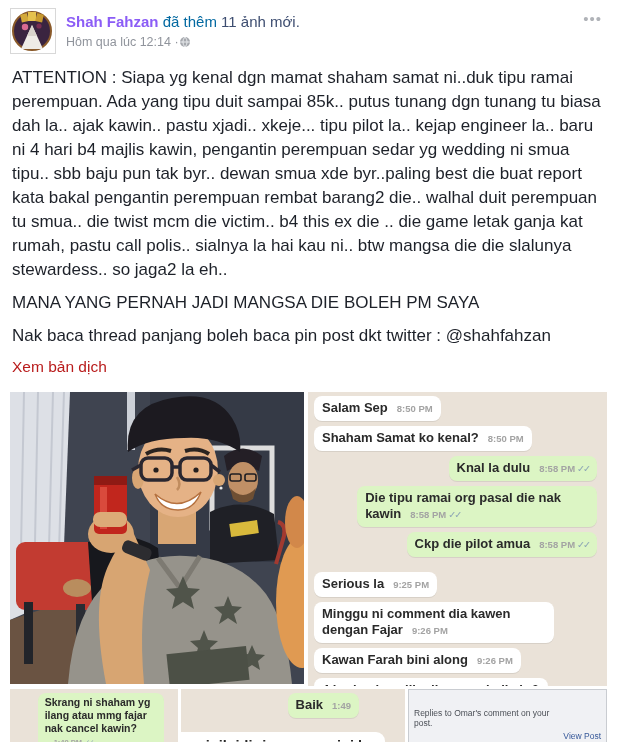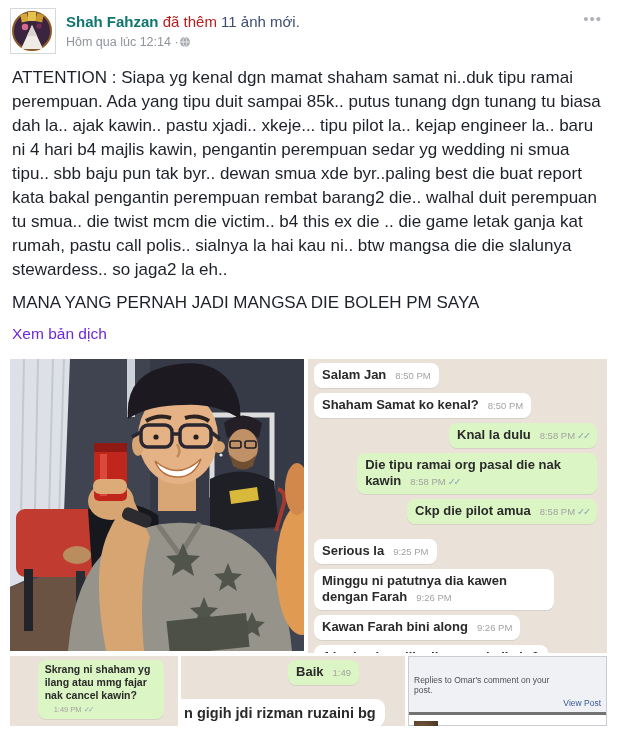--- a/index.html
+++ b/index.html
@@ -5,52 +5,52 @@
   html,body{margin:0;padding:0;width:620px;height:742px;overflow:hidden;background:#fff;}
   body{font-family:"Liberation Sans","DejaVu Sans",sans-serif;color:#1d2129;}
   .card{width:620px;height:742px;background:#fff;position:relative;}
 
   
   .header{display:flex;align-items:flex-start;padding:8px 12px 0 10px;}
   .avatar{width:44px;height:44px;border:1px solid #d8d8d8;flex:0 0 auto;background:#fff;}
   .avatar svg{display:block;}
   .header-text{margin-left:10px;flex:1;}
   .story-line{font-size:15px;line-height:20px;margin-top:4px;}
-  .story-line .name{color:#0f766e;font-weight:bold;cursor:pointer;}
-  .story-line .action{color:#b91c1c;}
+  .story-line .name{color:#8b5cf6;font-weight:bold;cursor:pointer;}
+  .story-line .action{color:#0369a1;}
   .story-line .photos-link{color:#3d4d70;cursor:pointer;}
   .meta-line{font-size:12.5px;color:#90949c;margin-top:3px;display:flex;align-items:center;gap:0;}
   .globe{width:12px;height:12px;display:inline-block;}
   .menu-dots{color:#b0b3b8;font-size:15px;letter-spacing:1px;padding:2px 6px;cursor:pointer;}
 
   
   .post-body{font-size:17px;line-height:24px;padding:0 12px;margin-top:12px;}
   .post-caps{font-size:17px;line-height:24px;padding:0 12px;margin-top:9px;}
   .post-twitter{font-size:17px;line-height:24px;padding:0 12px;margin-top:9px;}
-  .translate-link{display:inline-block;font-size:15.5px;color:#6d28d9;padding:0 12px;margin-top:10px;cursor:pointer;}
+  .translate-link{display:inline-block;font-size:15.5px;color:#b91c1c;padding:0 12px;margin-top:10px;cursor:pointer;}
 
   
   .photo-grid{margin:16px 13px 0 10px;width:597px;}
   .row1{display:flex;gap:4px;}
   .photo-main{width:294px;height:292px;overflow:hidden;background:#40434e;cursor:pointer;}
   .chat-main{width:299px;height:294px;overflow:hidden;cursor:pointer;}
   .row2{display:flex;gap:3px;margin-top:3px;height:70px;}
   .strip-img{overflow:hidden;cursor:pointer;}
   .strip-1{width:168px;}
   .strip-2{width:224px;}
   .strip-3{width:199px;}
 
   
   .wa{background:#eae2d8;display:flex;flex-direction:column;padding:4px 6px;box-sizing:border-box;height:100%;}
   .bubble{max-width:78%;background:#fff;border-radius:8px;padding:4px 8px;margin-bottom:5px;
           box-shadow:0 1px 0 rgba(0,0,0,0.08);font-size:13px;font-weight:bold;color:#2a2a2a;line-height:16px;
           align-self:flex-start;word-wrap:break-word;}
   .bubble.out{background:#dcf5c4;align-self:flex-end;margin-right:4px;}
   .bubble.gap{margin-top:10px;}
-  .btime{font-size:9.5px;font-weight:normal;color:#a3a3a3;margin-left:9px;white-space:nowrap;}
+  .btime{font-size:9.5px;font-weight:bold;color:#a3a3a3;margin-left:9px;white-space:nowrap;}
   .bticks{font-size:9.5px;font-weight:normal;color:#8fa8b5;margin-left:2px;letter-spacing:-2px;}
 
   .wa.small1 .bubble{font-size:10.5px;line-height:13px;padding:3px 7px;font-weight:bold;}
   .wa.small1 .btime{font-size:7.5px;}
   .wa.small1 .bticks{font-size:7.5px;}
   .wa.small1 .bubble.out{margin-right:8px;max-width:72%;}
   .wa.small2 .bubble{font-size:13px;}
   .wa.small2 .bubble.out{margin-right:40px;}
   .wa.small2 .bubble.cut-left{margin-left:-12px;border-radius:0 9px 9px 0;max-width:95%;
         font-size:14.5px;margin-top:9px;padding:6px 9px;}
@@ -95,20 +95,21 @@
           <circle cx="6" cy="6" r="5" fill="#a5a8ad"></circle>
           <path d="M1,6 h10 M6,1 a7,7 0 0 1 0,10 M6,1 a7,7 0 0 0 0,10" stroke="#e9ebee" stroke-width="1" fill="none"></path>
         </svg>
       </div>
     </div>
     <div class="menu-dots">•••</div>
   </div>
 
   <div class="post-body">ATTENTION : Siapa yg kenal dgn mamat shaham samat ni..duk tipu ramai perempuan. Ada yang tipu duit sampai 85k.. putus tunang dgn tunang tu biasa dah la.. ajak kawin.. pastu xjadi.. xkeje... tipu pilot la.. kejap engineer la.. baru ni 4 hari b4 majlis kawin, pengantin perempuan sedar yg wedding ni smua tipu.. sbb baju pun tak byr.. dewan smua xde byr..paling best die buat report kata bakal pengantin perempuan rembat barang2 die.. walhal duit perempuan tu smua.. die twist mcm die victim.. b4 this ex die .. die game letak ganja kat rumah, pastu call polis.. sialnya la hai kau ni.. btw mangsa die die slalunya stewardess.. so jaga2 la eh..</div>
   <div class="post-caps">MANA YANG PERNAH JADI MANGSA DIE BOLEH PM SAYA</div>
+  <div class="post-twitter">Nak baca thread panjang boleh baca pin post dkt twitter : @shahfahzan</div>
   <div><span class="translate-link">Xem bản dịch</span></div>
 
   <div class="photo-grid">
     <div class="row1">
       <div class="photo-main">
         <svg width="294" height="292" viewBox="0 0 294 292">
           <rect width="294" height="292" fill="#3f4450"></rect>
           <rect x="140" y="0" width="154" height="170" fill="#353a46"></rect>
           <path d="M0,0 L60,0 L52,205 L0,228 Z" fill="#dde0e6"></path>
           <path d="M14,0 L10,210 M28,0 L24,200 M43,0 L38,195 M54,0 L48,190" stroke="#c4c8d1" stroke-width="2" fill="none"></path>
@@ -164,27 +165,27 @@
           <circle cx="186" cy="78" r="2.6" fill="#241f1f"></circle>
           <path d="M167,85 q5,8 0,13" stroke="#c08c5e" stroke-width="2.5" fill="none"></path>
           <path d="M145,102 q23,20 46,-2 q-7,18 -23,18 q-17,0 -23,-16 Z" fill="#ffffff" stroke="#b5713f" stroke-width="1.5"></path>
           <ellipse cx="292" cy="210" rx="26" ry="66" fill="#e09a52"></ellipse>
           <ellipse cx="287" cy="130" rx="12" ry="26" fill="#d2884a"></ellipse>
         </svg>
       </div>
 
       <div class="chat-main">
         <div class="wa">
-            <div class="bubble in"><span class="btext">Salam Jan</span><span class="btime">8:50 PM</span></div>
+            <div class="bubble in"><span class="btext">Salam Sep</span><span class="btime">8:50 PM</span></div>
             <div class="bubble in"><span class="btext">Shaham Samat ko kenal?</span><span class="btime">8:50 PM</span></div>
             <div class="bubble out"><span class="btext">Knal la dulu</span><span class="btime">8:58 PM</span><span class="bticks">✓✓</span></div>
             <div class="bubble out"><span class="btext">Die tipu ramai org pasal die nak kawin</span><span class="btime">8:58 PM</span><span class="bticks">✓✓</span></div>
             <div class="bubble out"><span class="btext">Ckp die pilot amua</span><span class="btime">8:58 PM</span><span class="bticks">✓✓</span></div>
             <div class="bubble in gap"><span class="btext">Serious la</span><span class="btime">9:25 PM</span></div>
-            <div class="bubble in"><span class="btext">Minggu ni patutnya dia kawen dengan Farah</span><span class="btime">9:26 PM</span></div>
+            <div class="bubble in"><span class="btext">Minggu ni comment dia kawen dengan Fajar</span><span class="btime">9:26 PM</span></div>
             <div class="bubble in"><span class="btext">Kawan Farah bini along</span><span class="btime">9:26 PM</span></div>
             <div class="bubble in"><span class="btext">4 hari nak majlis dia cancel nikah &amp;</span></div>
           </div>
       </div>
     </div>
 
     <div class="row2">
       <div class="strip-img strip-1">
         <div class="wa small1">
             <div class="bubble out"><span class="btext">Skrang ni shaham yg ilang atau mmg fajar nak cancel kawin?</span><span class="btime">1:49 PM</span><span class="bticks">✓✓</span></div>

